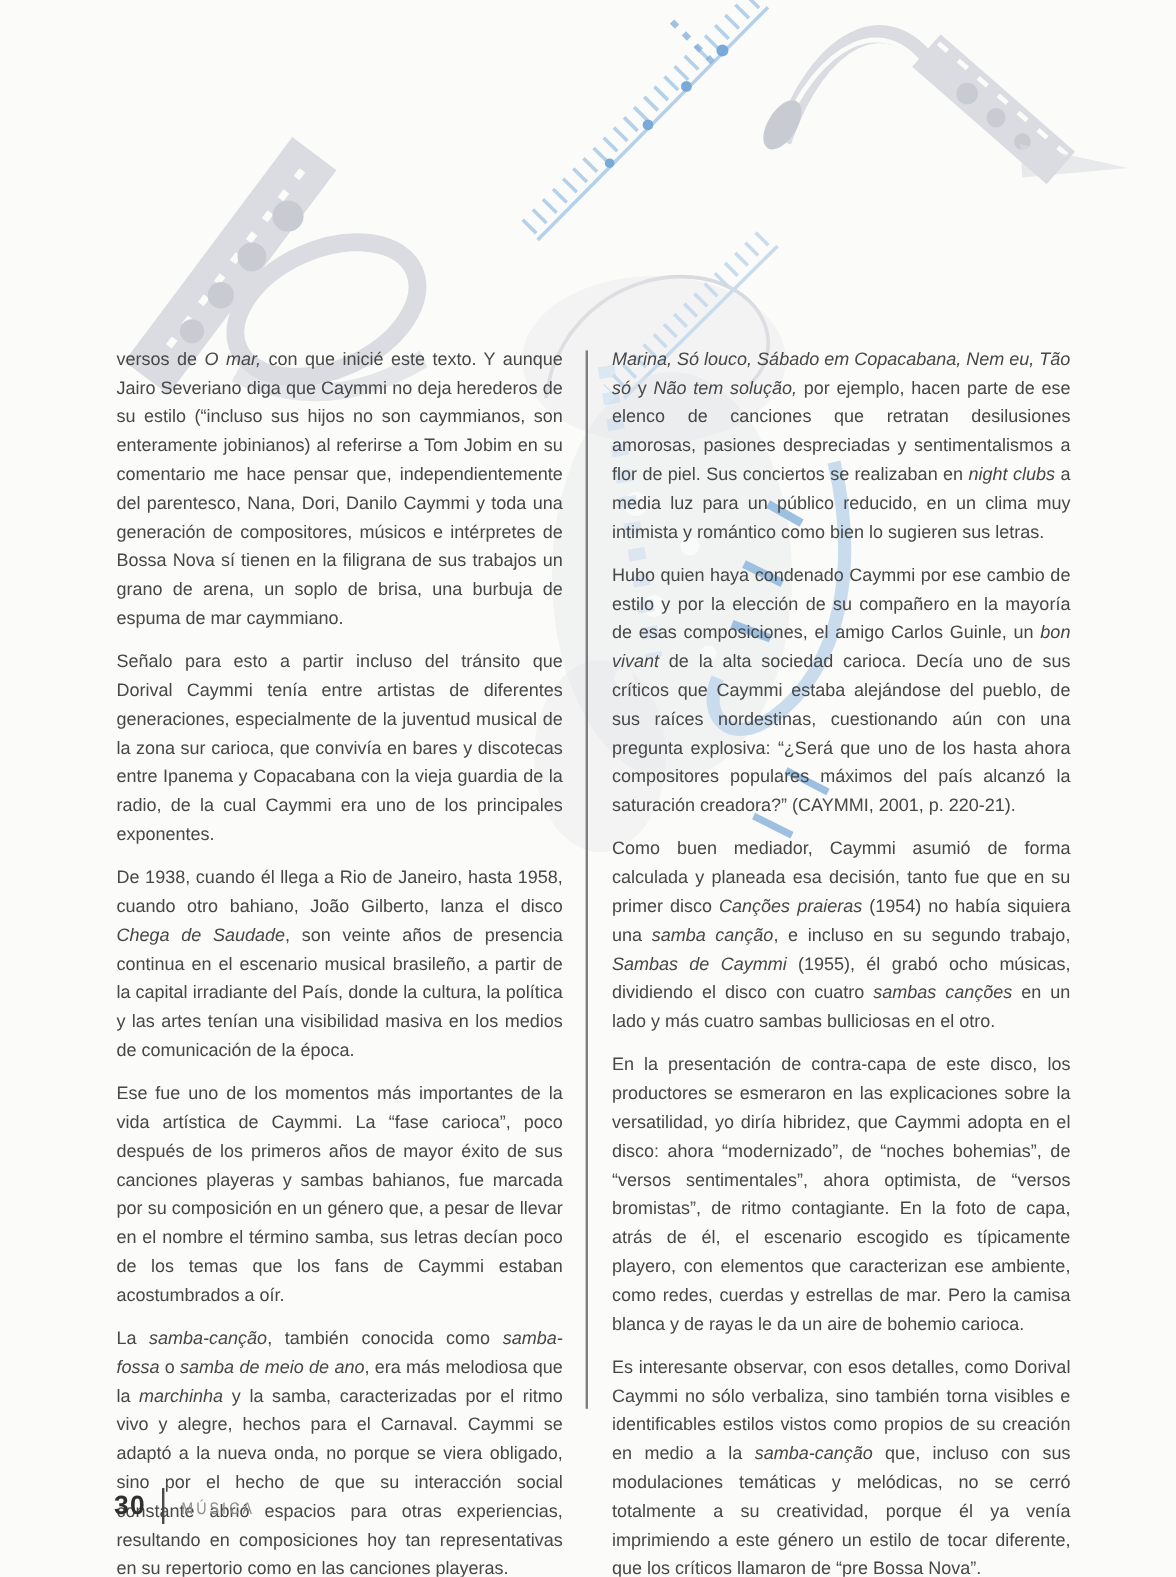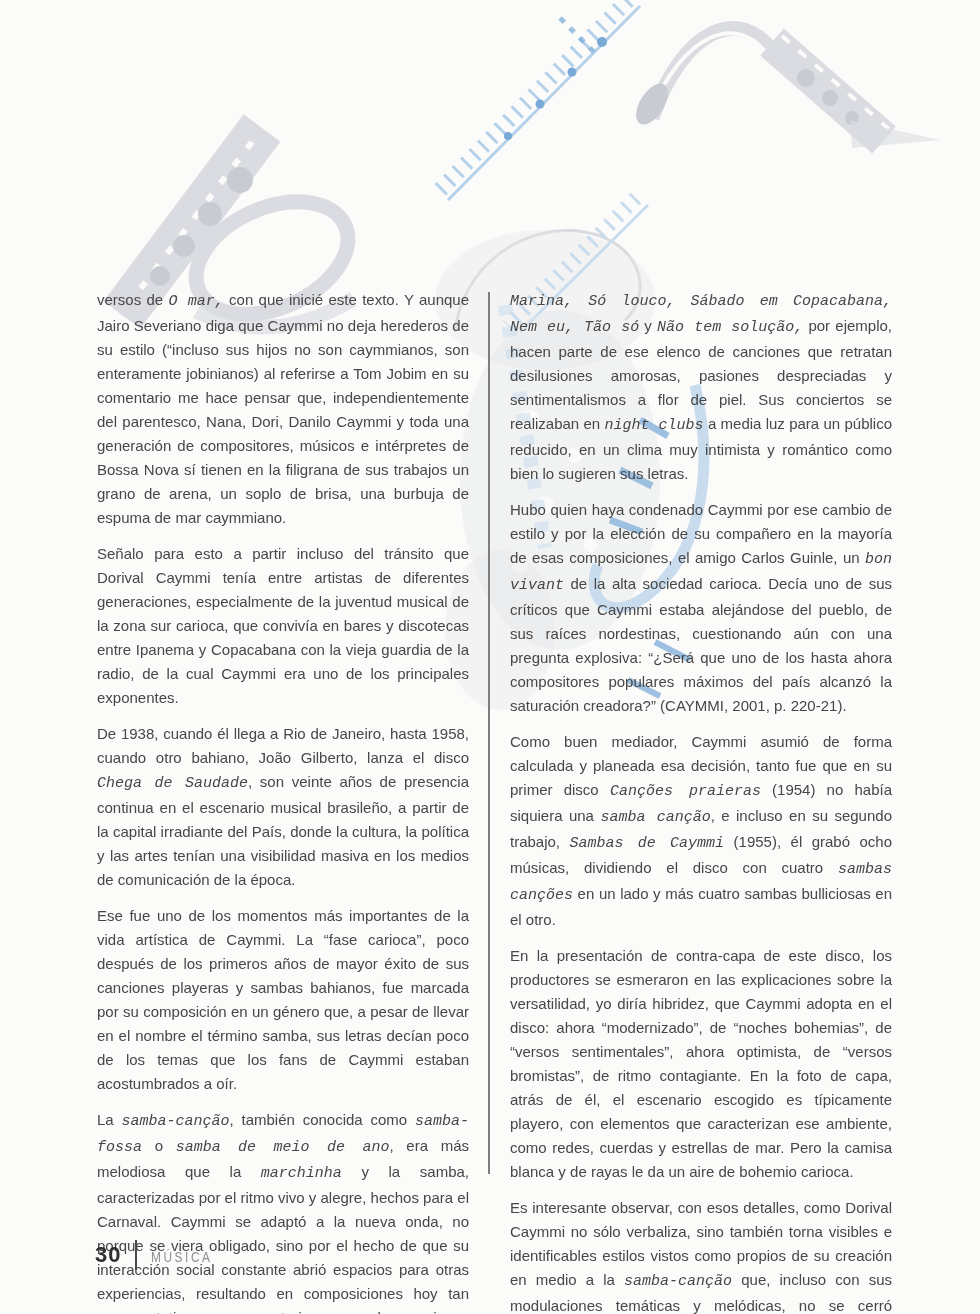--- a/index.html
+++ b/index.html
@@ -20,21 +20,21 @@
     font-family:"Liberation Sans",sans-serif;
   }
   .deco{position:absolute;left:0;top:0;z-index:0;pointer-events:none;}
   .content-col{
     position:absolute;z-index:1;
     color:var(--text);
     font-size:15px;line-height:24px;
     font-weight:300;
   }
   .content-col p{margin:0 0 12px 0;text-align:justify;}
-  .content-col em{font-style:italic;font-family:Liberation Mono, monospace;}
+  .content-col em{font-style:italic;}
   .col-left{left:97px;top:288px;width:372px;}
   .col-right{left:510px;top:288px;width:382px;}
   .col-divider{
     position:absolute;z-index:1;
     left:488px;top:292px;width:2px;height:882px;
     background:var(--divider);
   }
   .footer{
     position:absolute;z-index:1;
     left:95px;top:1240px;

